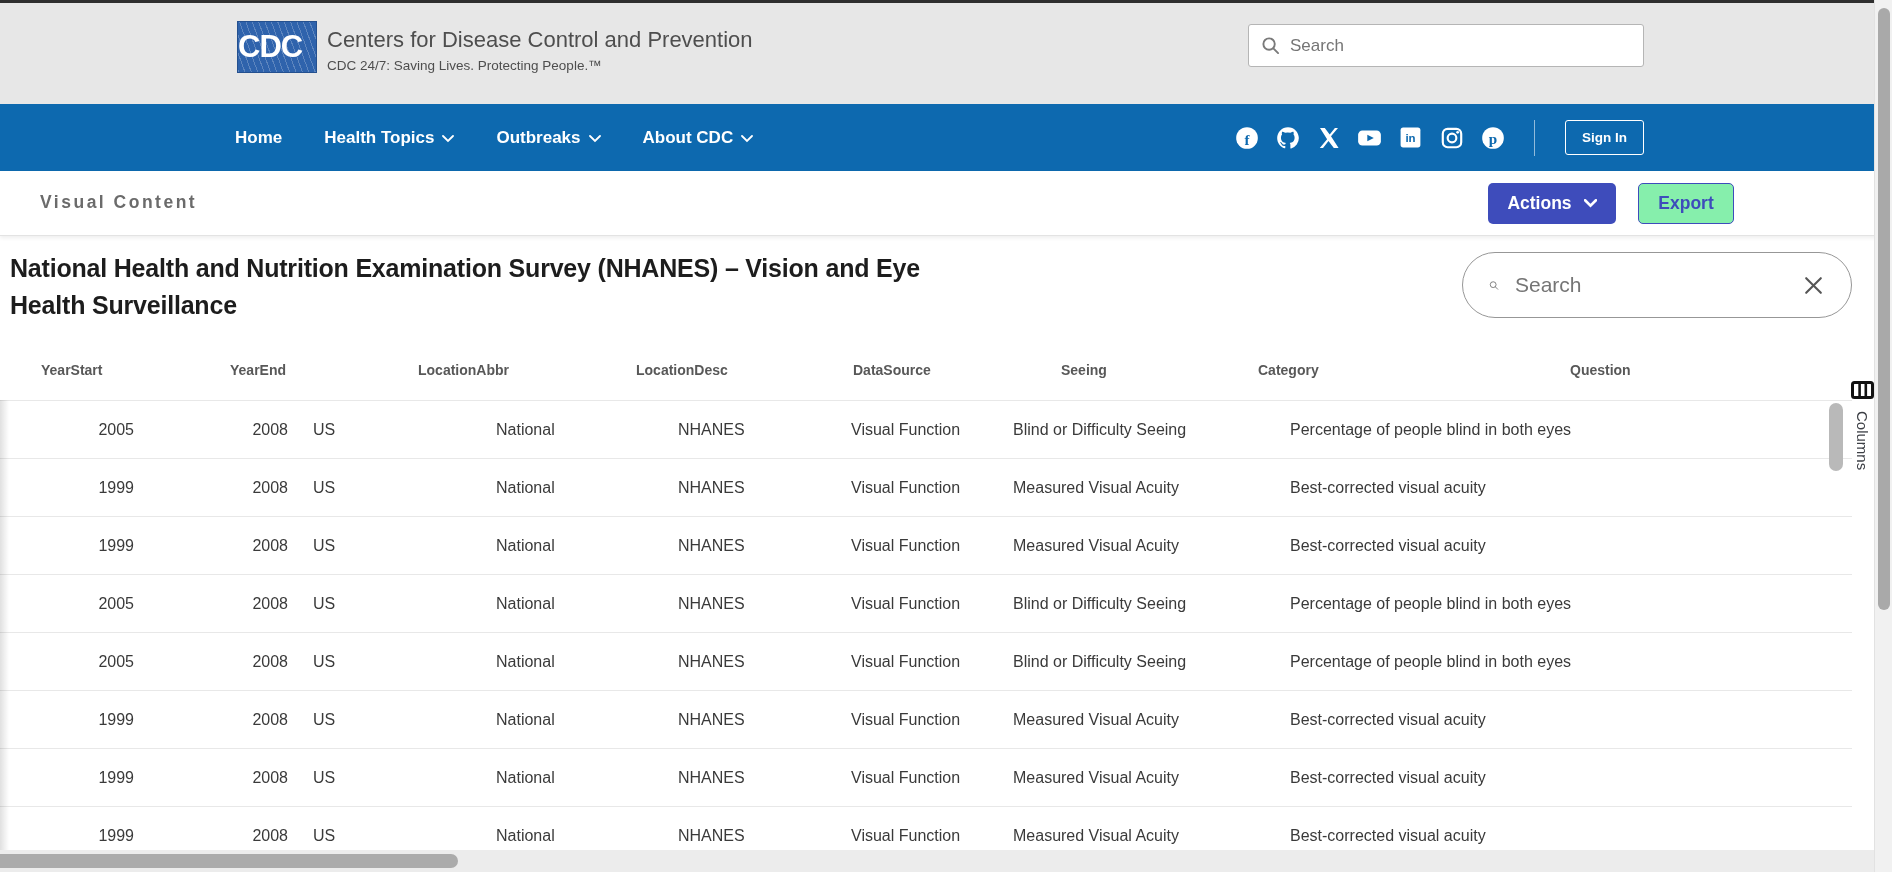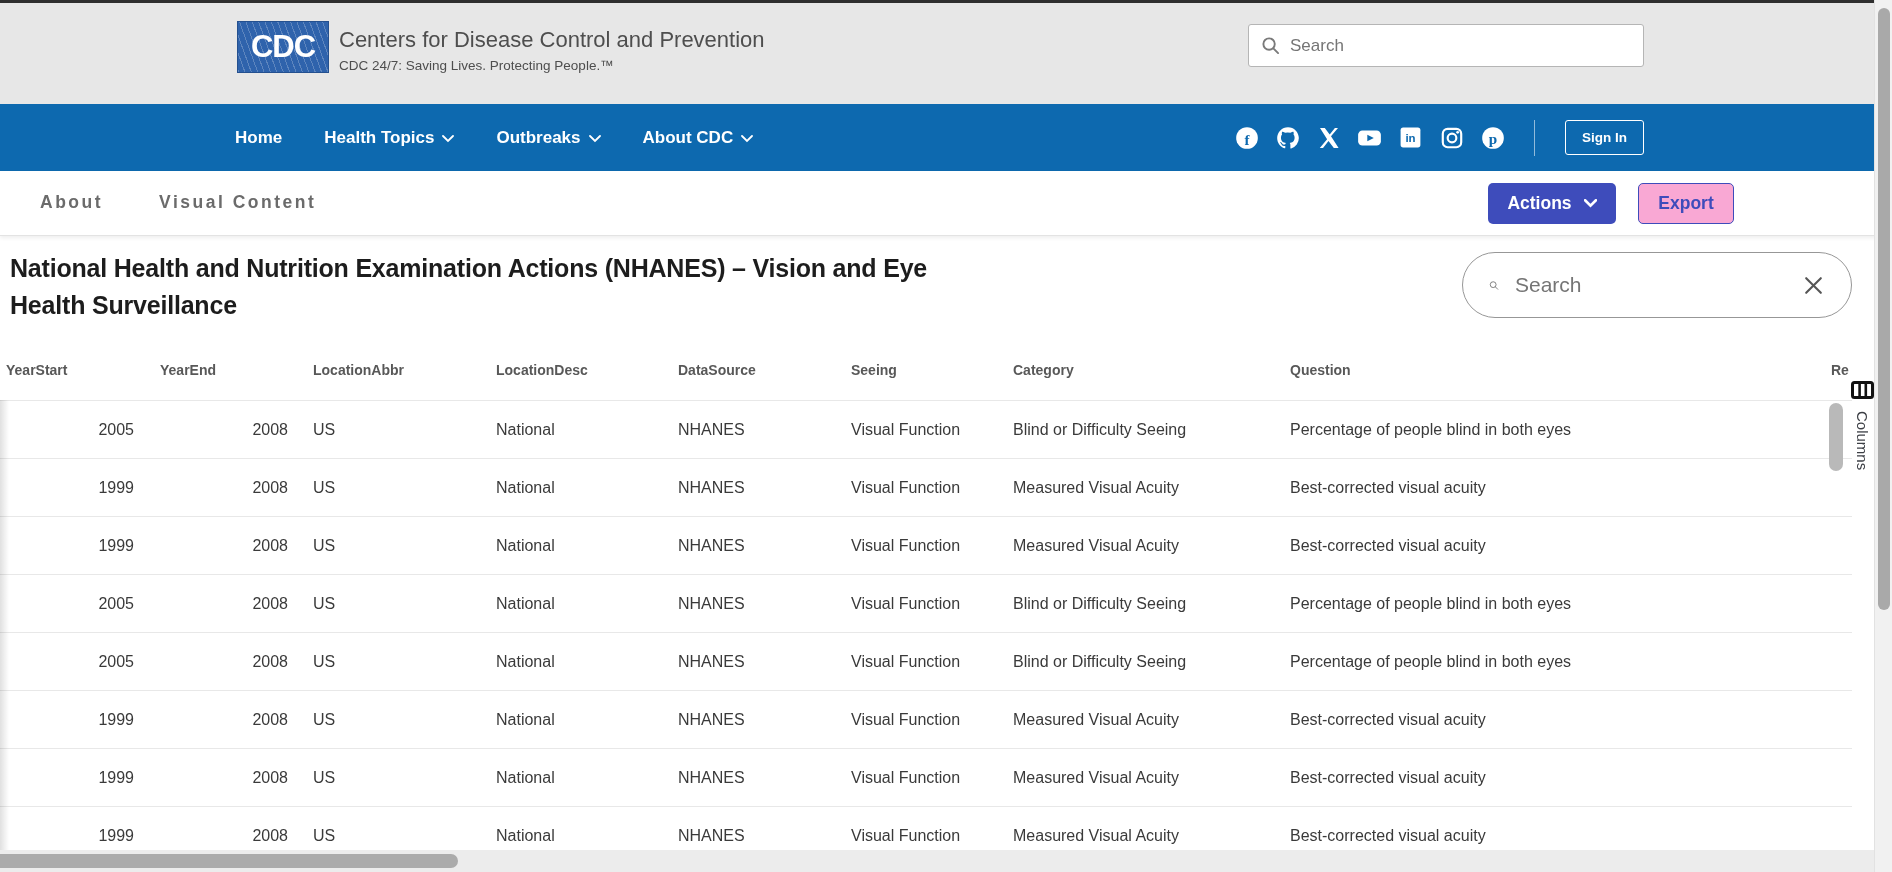--- a/index.html
+++ b/index.html
@@ -4,21 +4,21 @@
 <style>
   * { margin:0; padding:0; box-sizing:border-box; }
   html,body { width:1892px; height:872px; overflow:hidden; background:#fff;
     font-family:"Liberation Sans", sans-serif; }
   body { position:relative; }
 
   
   .top-header { position:absolute; left:0; top:0; width:1892px; height:104px;
     background:#e7e7e7; border-top:3px solid #2f2f2f; }
   .logo-wrap { position:absolute; left:237px; top:18px; display:flex; align-items:flex-start; gap:10px; cursor:pointer; }
-  .logo-box { width:92px; height:52px; background:#2f63ac; color:#fff; display:flex; align-items:center; justify-content:center;
+  .logo-box { width:80px; height:52px; background:#2f63ac; color:#fff; display:flex; align-items:center; justify-content:flex-start;
     font-weight:bold; font-size:31px; letter-spacing:-1px; border:1px solid #24508f;
     background-image:repeating-linear-gradient(70deg, rgba(255,255,255,.22) 0 1px, transparent 1px 6px); }
   .org-name { font-size:22px; color:#4e4e4e; padding-top:6px; }
   .tagline { font-size:13.5px; color:#4e4e4e; margin-top:5px; }
   .top-search { position:absolute; left:1248px; top:21px; width:396px; height:43px; background:#fff;
     border:1px solid #b5b5b5; border-radius:3px; display:flex; align-items:center; padding:0 12px; gap:10px; }
   .top-search input { border:none; outline:none; flex:1; font-size:17px; color:#333; background:transparent;
     font-family:"Liberation Sans",sans-serif; }
   .top-search input::placeholder, .pill-search input::placeholder { color:#757575; opacity:1; }
 
@@ -38,36 +38,36 @@
   .tab-bar { position:absolute; left:0; top:171px; width:1892px; height:65px; background:#fff;
     border-bottom:1px solid #e3e3e3; box-shadow:0 2px 4px rgba(0,0,0,.07); }
   .tabs { position:absolute; left:12px; top:0; height:65px; display:flex; }
   .tab { height:65px; display:flex; align-items:center; padding:0 28px; font-size:17.5px; font-weight:700;
     letter-spacing:2.5px; color:#6b6b6b; cursor:pointer; border-bottom:3px solid transparent; }
   .tab.active { color:#3e4cbb; border-bottom-color:#3e4cbb; }
   .tab-actions { position:absolute; right:158px; top:12px; display:flex; gap:22px; }
   .actions-btn { width:128px; height:41px; background:#3e4cbb; color:#fff; border:none; border-radius:5px;
     font-size:17.5px; font-weight:700; display:flex; align-items:center; justify-content:center; gap:12px;
     cursor:pointer; font-family:"Liberation Sans",sans-serif; }
-  .export-btn { width:96px; height:41px; background:#f9a8d4; color:#3e4cbb; border:1px solid #3e4cbb; border-radius:5px;
+  .export-btn { width:96px; height:41px; background:#86efac; color:#3e4cbb; border:1px solid #3e4cbb; border-radius:5px;
     font-size:17.5px; font-weight:700; cursor:pointer; font-family:"Liberation Sans",sans-serif; }
 
   
   .page-title { position:absolute; left:10px; top:250px; width:950px; font-size:25px; font-weight:700;
     color:#1d1d1d; line-height:37px; letter-spacing:-.2px; }
   .pill-search { position:absolute; left:1462px; top:252px; width:390px; height:66px; border:1px solid #979797;
     border-radius:33px; background:#fff; display:flex; align-items:center; padding:0 26px; gap:16px; }
   .pill-search input { border:none; outline:none; flex:1; font-size:21px; color:#333; background:transparent;
     font-family:"Liberation Sans",sans-serif; }
   .clear-x { cursor:pointer; flex:none; }
 
   
   .data-table { position:absolute; left:0; top:340px; width:1852px; height:510px; overflow:hidden; background:#fff; }
   .t-head { display:flex; height:60px; align-items:center; }
-  .t-head .cell { font-size:14px; font-weight:700; color:#585858; text-align:left; }
+  .t-head .cell { font-size:14px; font-weight:700; color:#585858; text-align:left;margin-left:35px; }
   .t-row { display:flex; height:58px; align-items:center; border-top:1px solid #e8e8e8; background:#fff; cursor:pointer; }
   .t-row .cell { font-size:16px; color:#3a3a3a; white-space:nowrap; overflow:hidden; }
   .cell { flex:none; }
   .c0 { width:148px; padding-left:6px; padding-right:14px; }
   .c1 { width:152px; padding-left:12px; padding-right:12px; }
   .t-row .c0, .t-row .c1 { text-align:right; }
   .c2 { width:184px; padding-left:13px; }
   .c3 { width:181px; padding-left:12px; }
   .c4 { width:173px; padding-left:13px; }
   .c5 { width:162px; padding-left:13px; }
@@ -177,35 +177,34 @@
           <text x="12" y="17.5" text-anchor="middle" font-size="14" font-weight="bold" fill="#0d69af" font-family="Liberation Serif,serif">p</text>
         </svg>
     </span>
     <span class="nav-divider"></span>
     <button class="signin-btn">Sign In</button>
   </div>
 </div>
 
 <div class="tab-bar">
   <div class="tabs" id="tabs">
-      <div class="tab">About</div>
       <div class="tab">Visual Content</div>
     </div>
   <div class="tab-actions">
     <button class="actions-btn">
       <span>Actions</span>
       <svg width="13" height="9" viewBox="0 0 12 8">
           <path d="M1 1l5 5 5-5" fill="none" stroke="#fff" stroke-width="2.4" stroke-linecap="round"></path>
         </svg>
     </button>
     <button class="export-btn">Export</button>
   </div>
 </div>
 
-<h1 class="page-title">National Health and Nutrition Examination Actions (NHANES) – Vision and Eye Health Surveillance</h1>
+<h1 class="page-title">National Health and Nutrition Examination Survey (NHANES) – Vision and Eye Health Surveillance</h1>
 <div class="pill-search">
   <svg width="25" height="25" viewBox="0 0 24 24">
     <circle cx="10" cy="10" r="7" fill="none" stroke="#6b6b6b" stroke-width="2"></circle>
     <line x1="15.5" y1="15.5" x2="21" y2="21" stroke="#6b6b6b" stroke-width="2" stroke-linecap="round"></line>
   </svg>
   <input placeholder="Search" style="">
   <svg class="clear-x" width="23" height="23" viewBox="0 0 22 22">
     <line x1="4" y1="4" x2="18" y2="18" stroke="#555" stroke-width="2" stroke-linecap="round"></line>
     <line x1="18" y1="4" x2="4" y2="18" stroke="#555" stroke-width="2" stroke-linecap="round"></line>
   </svg>

